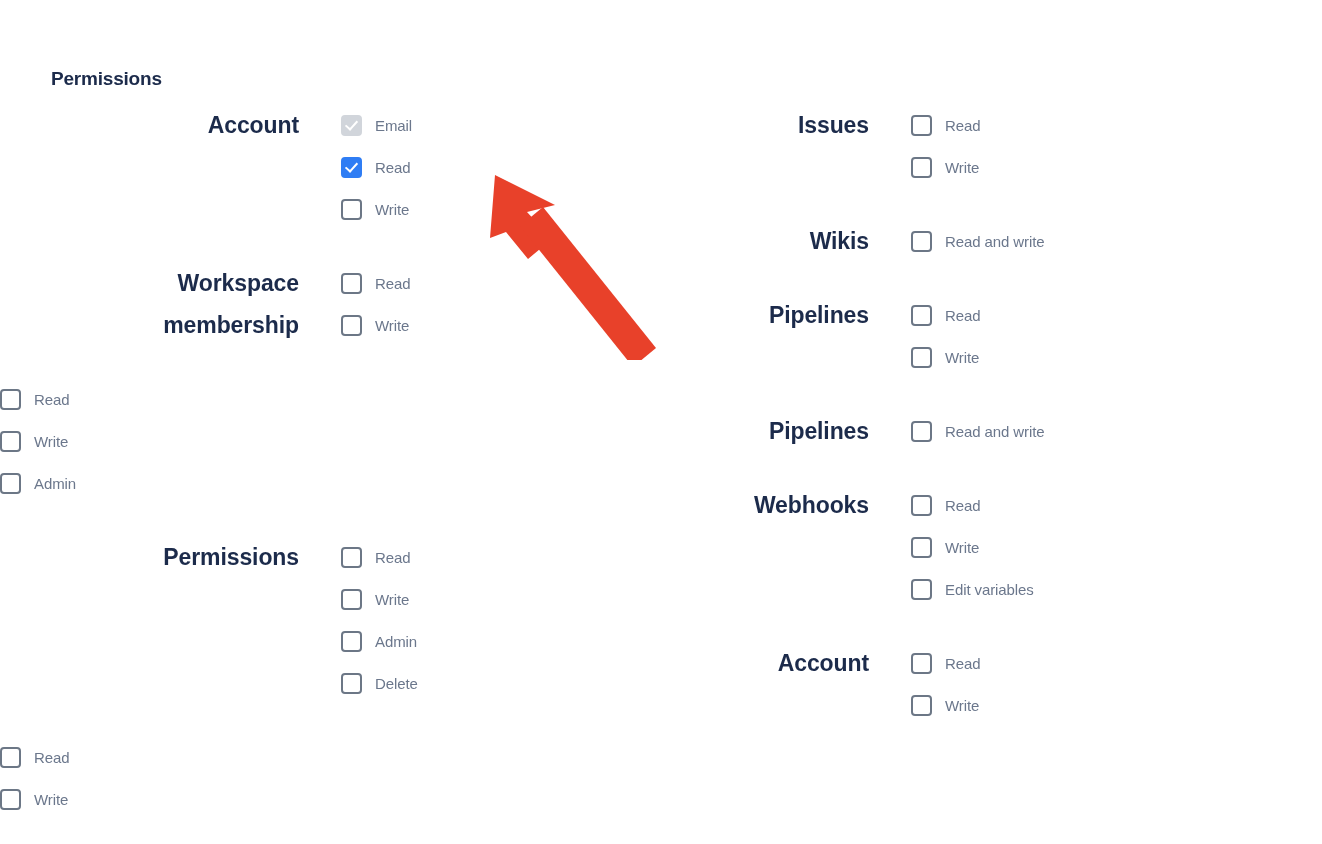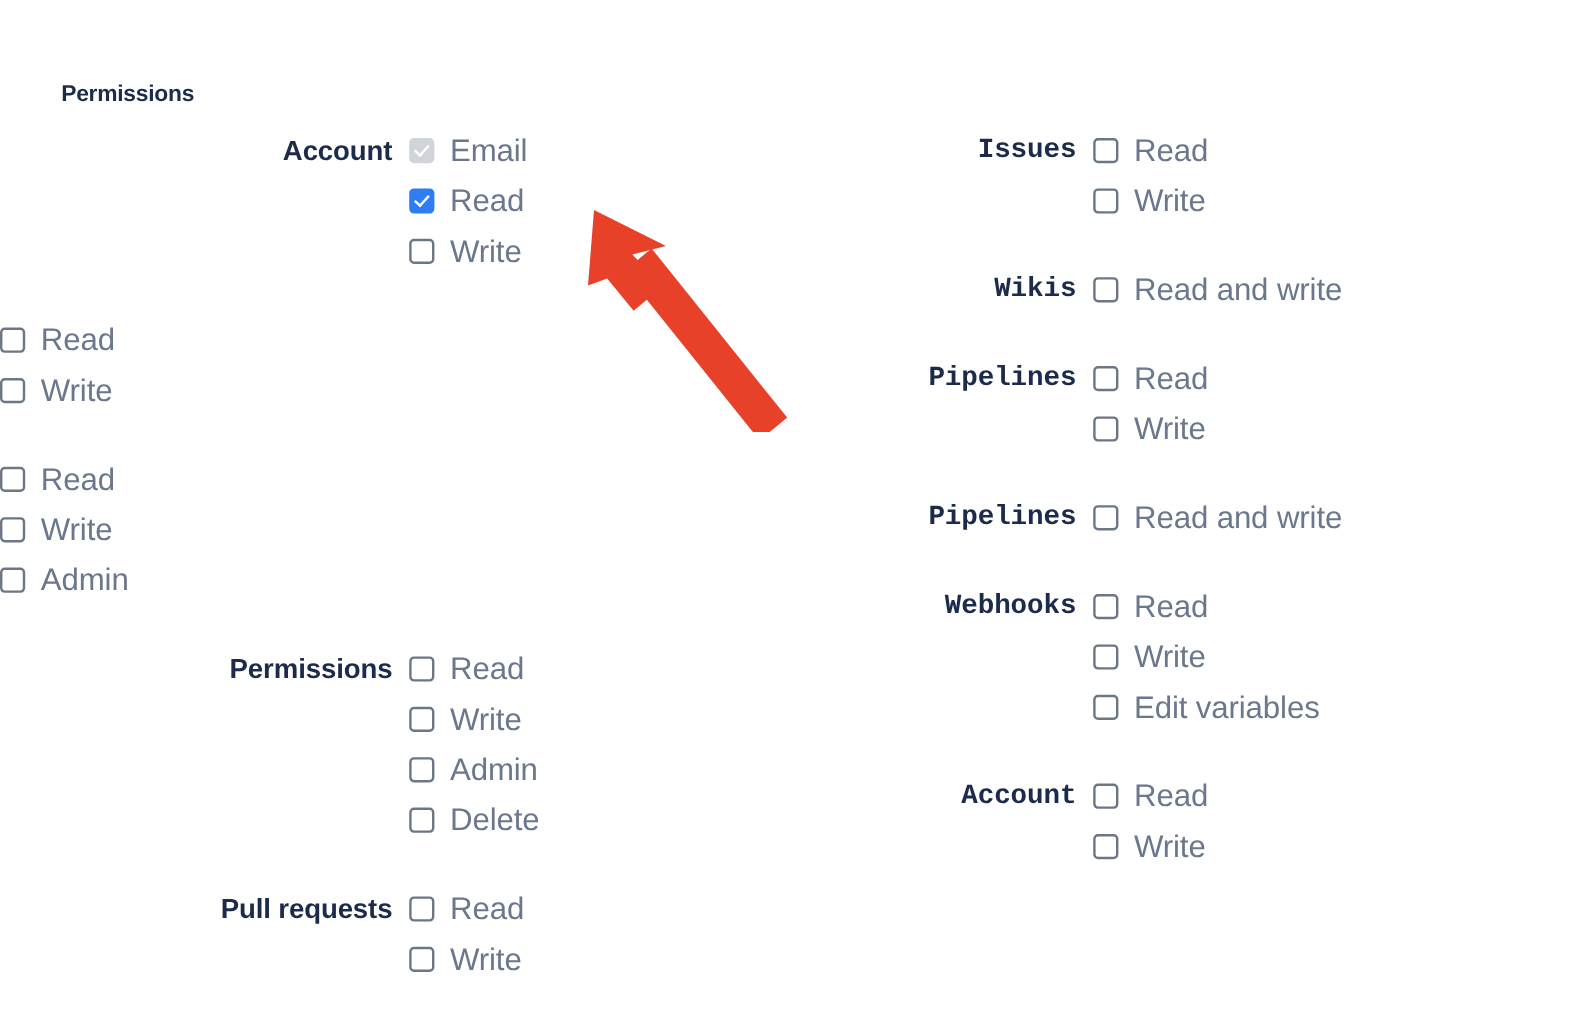--- a/index.html
+++ b/index.html
@@ -43,26 +43,26 @@
   .perm-group:last-child { margin-bottom: 0; }
 
   .group-label {
     flex: 0 0 auto;
     text-align: right;
     font-size: 23px;
     font-weight: bold;
     color: #1c2b4b;
     line-height: 42px;
     letter-spacing: -0.1px;
-    padding-right: 14px;
+    padding-right: 42px;
     box-sizing: border-box;
     white-space: pre-line;
   }
   #col-left .group-label  { width: 341px; }
-  #col-right .group-label { width: 311px; font-family: Liberation Mono, monospace; }
+  #col-right .group-label { width: 311px; }
 
   .options { flex: 1 1 auto; }
 
   .option-row {
     display: flex;
     align-items: center;
     height: 42px;
   }
 
   
@@ -92,21 +92,21 @@
     top: 1px;
     width: 5px;
     height: 10px;
     border: solid #ffffff;
     border-width: 0 2.6px 2.6px 0;
     transform: rotate(42deg);
   }
 
   .option-label {
     margin-left: 13px;
-    font-size: 26px;
+    font-size: 15px;
     color: #6b778c;
     line-height: 27px;
     letter-spacing: -0.1px;
     white-space: nowrap;
   }
 
   
   #annotation-arrow {
     position: absolute;
     left: 480px;
@@ -133,20 +133,22 @@
           <span class="cbox checked"></span>
           <span class="option-label">Read</span>
         </label>
         <label class="option-row">
           <span class="cbox"></span>
           <span class="option-label">Write</span>
         </label>
       </div>
     </div>
     <div class="perm-group">
+      <div class="group-label">Workspace
+membership</div>
       <div class="options">
         <label class="option-row">
           <span class="cbox"></span>
           <span class="option-label">Read</span>
         </label>
         <label class="option-row">
           <span class="cbox"></span>
           <span class="option-label">Write</span>
         </label>
       </div>
@@ -182,21 +184,20 @@
           <span class="cbox"></span>
           <span class="option-label">Admin</span>
         </label>
         <label class="option-row">
           <span class="cbox"></span>
           <span class="option-label">Delete</span>
         </label>
       </div>
     </div>
     <div class="perm-group">
-      <div class="group-label">Pull requests</div>
       <div class="options">
         <label class="option-row">
           <span class="cbox"></span>
           <span class="option-label">Read</span>
         </label>
         <label class="option-row">
           <span class="cbox"></span>
           <span class="option-label">Write</span>
         </label>
       </div>

